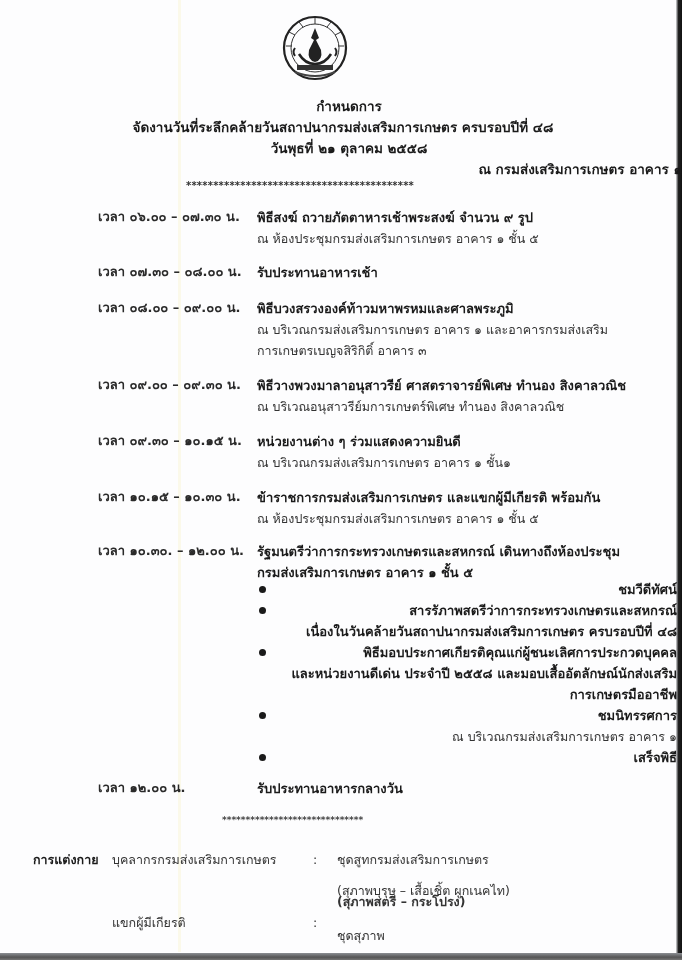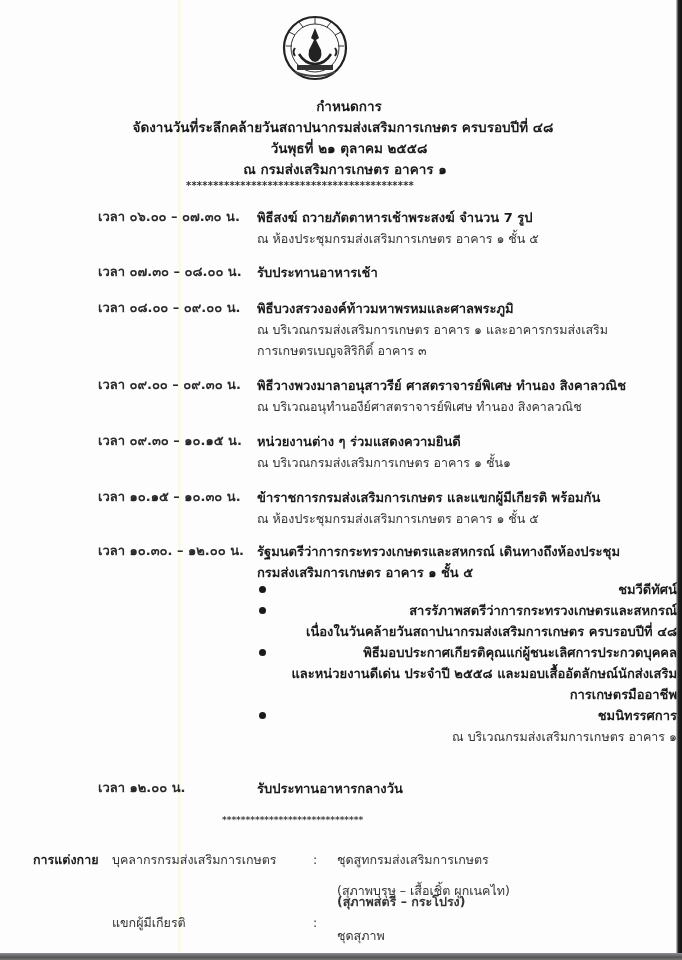--- a/index.html
+++ b/index.html
@@ -27,21 +27,21 @@
       background: rgba(250, 246, 220, 0.6);
     }
     .logo {
       position: absolute; left: 281px; top: 14px; width: 68px; height: 68px;
     }
     .header { position: absolute; left: 0; top: 96px; width: 682px; text-align: center; }
     .header .line { font-size: 13.5px; font-weight: bold; line-height: 21px; white-space: nowrap; }
     .header .l0 { padding-left: 16px; }
     .header .l1 { padding-left: 4px; }
     .header .l2 { padding-left: 16px; }
-    .header .l3 { padding-left: 8px; }
+    .header .l3 { padding-left: 8px; text-align: right; }
     .stars-top {
       position: absolute; left: 186px; top: 180px; font-size: 10px; font-weight: bold;
       letter-spacing: 0.2px; color: #333; white-space: nowrap;
     }
     .row { position: absolute; left: 0; width: 682px; }
     .time {
       position: absolute; left: 98px; font-size: 13px; line-height: 20px; white-space: nowrap;
       font-weight: 600; color: #2a2a2a;
     }
     .body-col { position: absolute; left: 257px; width: 400px; }
@@ -100,21 +100,21 @@
   <div class="line l0">กำหนดการ</div>
   <div class="line l1">จัดงานวันที่ระลึกคล้ายวันสถาปนากรมส่งเสริมการเกษตร ครบรอบปีที่ ๔๘</div>
   <div class="line l2">วันพุธที่ ๒๑ ตุลาคม  ๒๕๕๘</div>
   <div class="line l3">ณ กรมส่งเสริมการเกษตร อาคาร ๑</div>
 </div>
 <div class="stars-top">******************************************</div>
 
 <div class="row" style="top:207px;">
   <div class="time">เวลา ๐๖.๐๐ – ๐๗.๓๐ น.</div>
   <div class="body-col">
-    <div class="title">พิธีสงฆ์ ถวายภัตตาหารเช้าพระสงฆ์ จำนวน 7 รูป</div>
+    <div class="title">พิธีสงฆ์ ถวายภัตตาหารเช้าพระสงฆ์ จำนวน ๙ รูป</div>
     <div class="sub">ณ ห้องประชุมกรมส่งเสริมการเกษตร อาคาร ๑ ชั้น ๕</div>
   </div>
 </div>
 
 <div class="row" style="top:262px;">
   <div class="time">เวลา ๐๗.๓๐ – ๐๘.๐๐ น.</div>
   <div class="body-col">
     <div class="title">รับประทานอาหารเช้า</div>
   </div>
 </div>
@@ -125,21 +125,21 @@
     <div class="title">พิธีบวงสรวงองค์ท้าวมหาพรหมและศาลพระภูมิ</div>
     <div class="sub">ณ บริเวณกรมส่งเสริมการเกษตร อาคาร ๑ และอาคารกรมส่งเสริม</div>
     <div class="sub">การเกษตรเบญจสิริกิติ์ อาคาร ๓</div>
   </div>
 </div>
 
 <div class="row" style="top:375px;">
   <div class="time">เวลา ๐๙.๐๐ – ๐๙.๓๐ น.</div>
   <div class="body-col">
     <div class="title">พิธีวางพวงมาลาอนุสาวรีย์ ศาสตราจารย์พิเศษ ทำนอง สิงคาลวณิช</div>
-    <div class="sub">ณ บริเวณอนุทำนองีย์ศาสตราจารย์พิเศษ ทำนอง สิงคาลวณิช</div>
+    <div class="sub">ณ บริเวณอนุสาวรีย์มการเกษตร์พิเศษ ทำนอง สิงคาลวณิช</div>
   </div>
 </div>
 
 <div class="row" style="top:431px;">
   <div class="time">เวลา ๐๙.๓๐ – ๑๐.๑๕ น.</div>
   <div class="body-col">
     <div class="title">หน่วยงานต่าง ๆ ร่วมแสดงความยินดี</div>
     <div class="sub">ณ บริเวณกรมส่งเสริมการเกษตร อาคาร ๑ ชั้น๑</div>
   </div>
 </div>
@@ -173,20 +173,24 @@
   <div class="bullet">
     <span class="dot"></span>
     <div class="t">พิธีมอบประกาศเกียรติคุณแก่ผู้ชนะเลิศการประกวดบุคคล</div>
     <div class="t">และหน่วยงานดีเด่น ประจำปี ๒๕๕๘ และมอบเสื้ออัตลักษณ์นักส่งเสริม</div>
     <div class="t">การเกษตรมืออาชีพ</div>
   </div>
   <div class="bullet">
     <span class="dot"></span>
     <div class="t">ชมนิทรรศการ</div>
     <div class="s">ณ บริเวณกรมส่งเสริมการเกษตร อาคาร ๑</div>
+  </div>
+  <div class="bullet">
+    <span class="dot"></span>
+    <div class="t">เสร็จพิธี</div>
   </div>
 </div>
 
 <div class="row" style="top:778px;">
   <div class="time">เวลา ๑๒.๐๐ น.</div>
   <div class="body-col">
     <div class="title">รับประทานอาหารกลางวัน</div>
   </div>
 </div>
 

